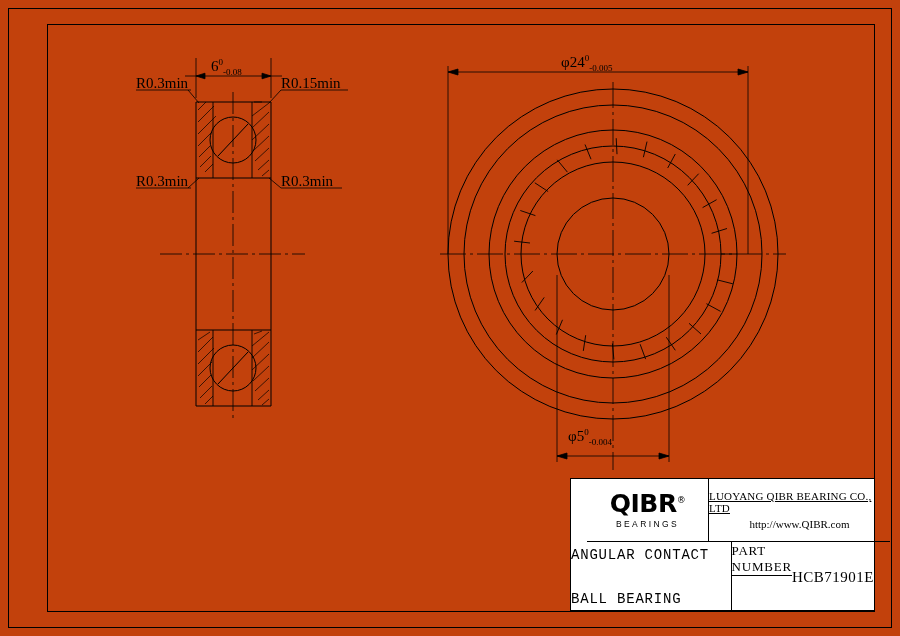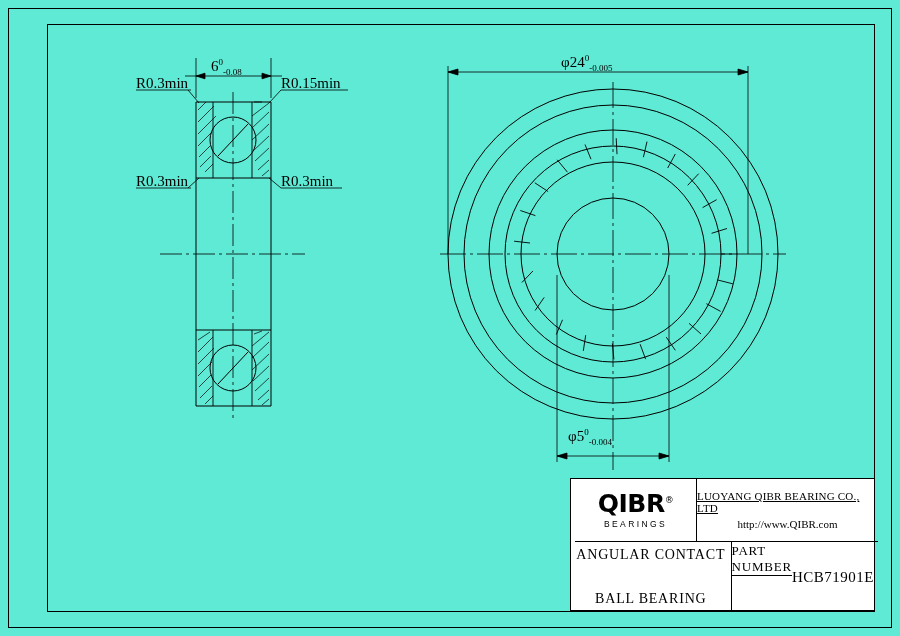--- a/index.html
+++ b/index.html
@@ -11,21 +11,21 @@
     width: 900px;
     height: 636px;
     font-family: "Liberation Serif", serif;
     color: #000000;
     overflow: hidden;
   }
   #sheet {
     position: relative;
     width: 900px;
     height: 636px;
-    background: #5eead4;
+    background: #c2410c;
   }
   .frame-outer {
     position: absolute;
     left: 8px;
     top: 8px;
     width: 884px;
     height: 620px;
     border: 1px solid #000;
     box-sizing: border-box;
   }
@@ -68,21 +68,21 @@
     left: 570px;
     top: 478px;
     width: 305px;
     height: 133px;
     border: 1px solid #000;
     box-sizing: border-box;
     background: #fff;
   }
   .tb-top {
     position: absolute;
-    left: 4px; top: 0;
+    left: 16px; top: 0;
     width: 100%;
     height: 63px;
     border-bottom: 1px solid #000;
     box-sizing: border-box;
     display: flex;
     align-items: center;
   }
   .tb-logo {
     width: 122px;
     height: 100%;
@@ -130,24 +130,25 @@
     height: 70px;
     display: flex;
   }
   .tb-desc {
     width: 185px;
     height: 100%;
     border-right: 1px solid #000;
     box-sizing: border-box;
     display: flex;
     flex-direction: column;
-    align-items: center;
+    align-items: flex-start;
     justify-content: center;
     font-size: 14px;
     letter-spacing: 0.8px;
+    font-family: Liberation Mono, monospace;
   }
   .tb-desc .d2 { margin-top: 28px; }
   .tb-part {
     flex: 1;
     height: 100%;
     display: flex;
     flex-direction: row;
     box-sizing: border-box;
     font-family: Liberation Serif, serif;
   }

